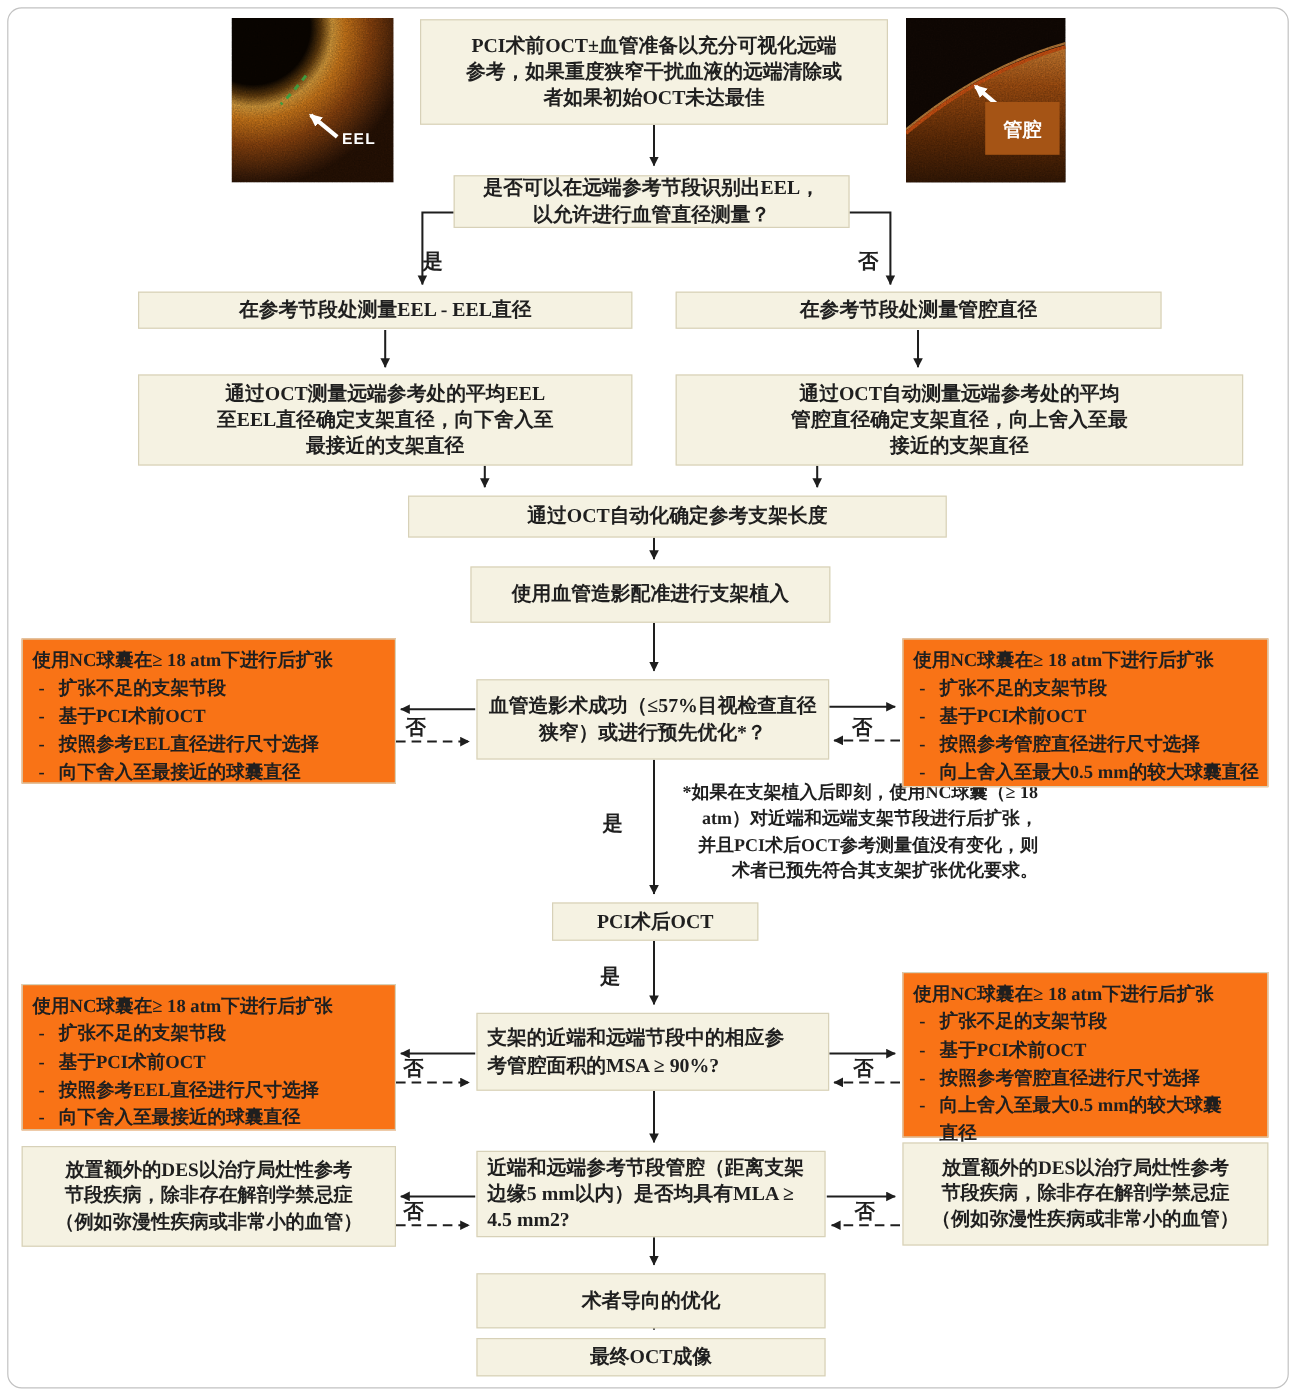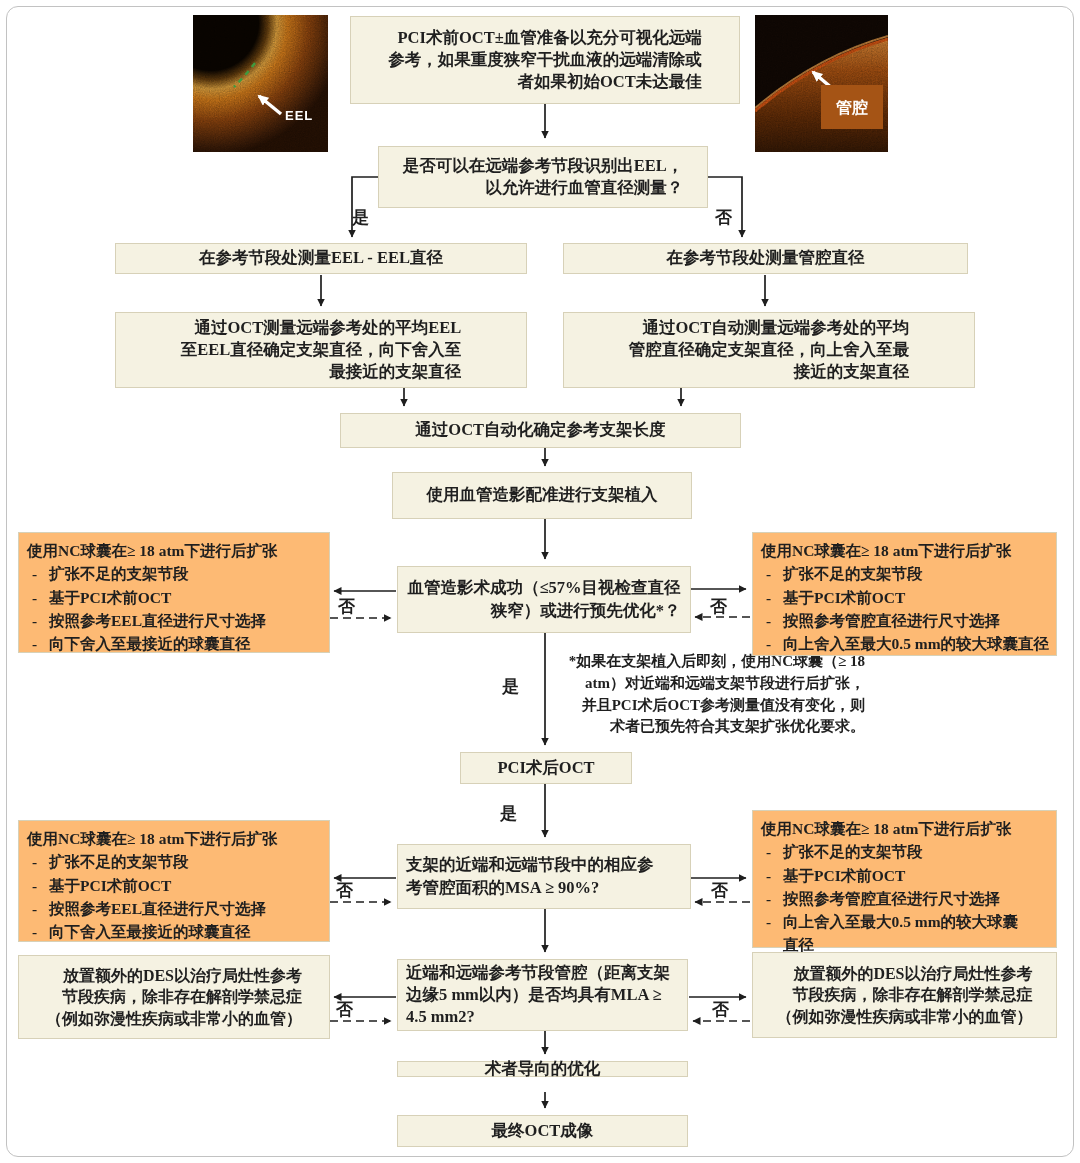--- a/index.html
+++ b/index.html
@@ -6,25 +6,25 @@
   .page{
     position:relative;width:1080px;height:1163px;background:#ffffff;
     font-family:"Liberation Serif","DejaVu Serif",serif;font-weight:bold;color:#1f1f1f;
     overflow:hidden;
   }
   .frame{position:absolute;inset:6px;border:1.5px solid #c2c2c2;border-radius:12px;pointer-events:none;}
   .wires{position:absolute;left:0;top:0;z-index:1;}
   .node{
     position:absolute;z-index:2;background:#f5f2e2;border:1px solid #d7d1b8;
     box-sizing:border-box;display:flex;align-items:center;justify-content:center;
-    text-align:right;padding:3px 8px;font-size:16.5px;line-height:1.35;white-space:pre-line;
+    text-align:center;padding:3px 8px;font-size:16.5px;line-height:1.35;white-space:pre-line;
   }
   .node.la{justify-content:flex-start;text-align:left;}
   .side{
-    position:absolute;z-index:2;background:#fdba74;border:1px solid #d7d1b8;
+    position:absolute;z-index:2;background:#f97316;border:1px solid #d7d1b8;
     box-sizing:border-box;padding:6px 6px 4px 8px;font-size:15.5px;line-height:1.5;
   }
   .btitle{white-space:pre-line;}
   .brow{display:flex;}
   .bdash{flex:0 0 22px;padding-left:5px;box-sizing:border-box;}
   .btxt{flex:1;white-space:pre-line;}
   .footnote{
     position:absolute;z-index:2;font-size:15px;line-height:1.45;text-align:right;white-space:pre-line;
   }
   .lbl{position:absolute;z-index:3;font-size:17px;}
@@ -123,57 +123,57 @@
     <rect width="133" height="137" filter="url(#nzr)" opacity="0.35"></rect>
     <line x1="78" y1="74" x2="58" y2="57" stroke="#ffffff" stroke-width="3.5" marker-end="url(#wa2)"></line>
     <rect x="66" y="70" width="62" height="44" fill="#a55415"></rect>
     <text x="97" y="98" fill="#ffffff" font-size="16" font-weight="bold" text-anchor="middle">管腔</text>
   </svg>
 
   <div class="node" style="left:350px;top:16px;width:390px;height:88px;">PCI术前OCT±血管准备以充分可视化远端
 参考，如果重度狭窄干扰血液的远端清除或
 者如果初始OCT未达最佳</div>
 
-  <div class="node" style="left:378px;top:146px;width:330px;height:62px;">是否可以在远端参考节段识别出EEL，
+  <div class="node" style="left:378px;top:146px;width:330px;height:44px;">是否可以在远端参考节段识别出EEL，
 以允许进行血管直径测量？</div>
 
   <div class="node" style="left:115px;top:243px;width:412px;height:31px;">在参考节段处测量EEL - EEL直径</div>
 
   <div class="node" style="left:563px;top:243px;width:405px;height:31px;">在参考节段处测量管腔直径</div>
 
   <div class="node" style="left:115px;top:312px;width:412px;height:76px;">通过OCT测量远端参考处的平均EEL
 至EEL直径确定支架直径，向下舍入至
 最接近的支架直径</div>
 
-  <div class="node" style="left:563px;top:312px;width:412px;height:76px;">通过OCT自动测量远端参考处的平均
+  <div class="node" style="left:563px;top:312px;width:473px;height:76px;">通过OCT自动测量远端参考处的平均
 管腔直径确定支架直径，向上舍入至最
 接近的支架直径</div>
 
-  <div class="node" style="left:340px;top:413px;width:401px;height:35px;">通过OCT自动化确定参考支架长度</div>
+  <div class="node" style="left:340px;top:413px;width:449px;height:35px;">通过OCT自动化确定参考支架长度</div>
 
   <div class="node" style="left:392px;top:472px;width:300px;height:47px;">使用血管造影配准进行支架植入</div>
 
   <div class="node" style="left:397px;top:566px;width:294px;height:67px;">血管造影术成功（≤57%目视检查直径
 狭窄）或进行预先优化*？</div>
 
   <div class="footnote" style="left:541px;top:651px;width:324px;">*如果在支架植入后即刻，使用NC球囊（≥ 18
 atm）对近端和远端支架节段进行后扩张，
 并且PCI术后OCT参考测量值没有变化，则
 术者已预先符合其支架扩张优化要求。</div>
 
   <div class="node" style="left:460px;top:752px;width:172px;height:32px;">PCI术后OCT</div>
 
   <div class="node la" style="left:397px;top:844px;width:294px;height:65px;">支架的近端和远端节段中的相应参
 考管腔面积的MSA ≥ 90%?</div>
 
   <div class="node la" style="left:397px;top:959px;width:291px;height:72px;">近端和远端参考节段管腔（距离支架
 边缘5 mm以内）是否均具有MLA ≥
 4.5 mm2?</div>
 
-  <div class="node" style="left:397px;top:1061px;width:291px;height:16px;">术者导向的优化</div>
+  <div class="node" style="left:397px;top:1061px;width:291px;height:46px;">术者导向的优化</div>
 
   <div class="node" style="left:397px;top:1115px;width:291px;height:32px;">最终OCT成像</div>
 
   <div class="side" style="left:18px;top:532px;width:312px;height:121px;">
     <div class="btitle">使用NC球囊在≥ 18 atm下进行后扩张</div>
     <div class="brow">
         <span class="bdash">-</span>
         <span class="btxt">扩张不足的支架节段</span>
       </div>
     <div class="brow">

